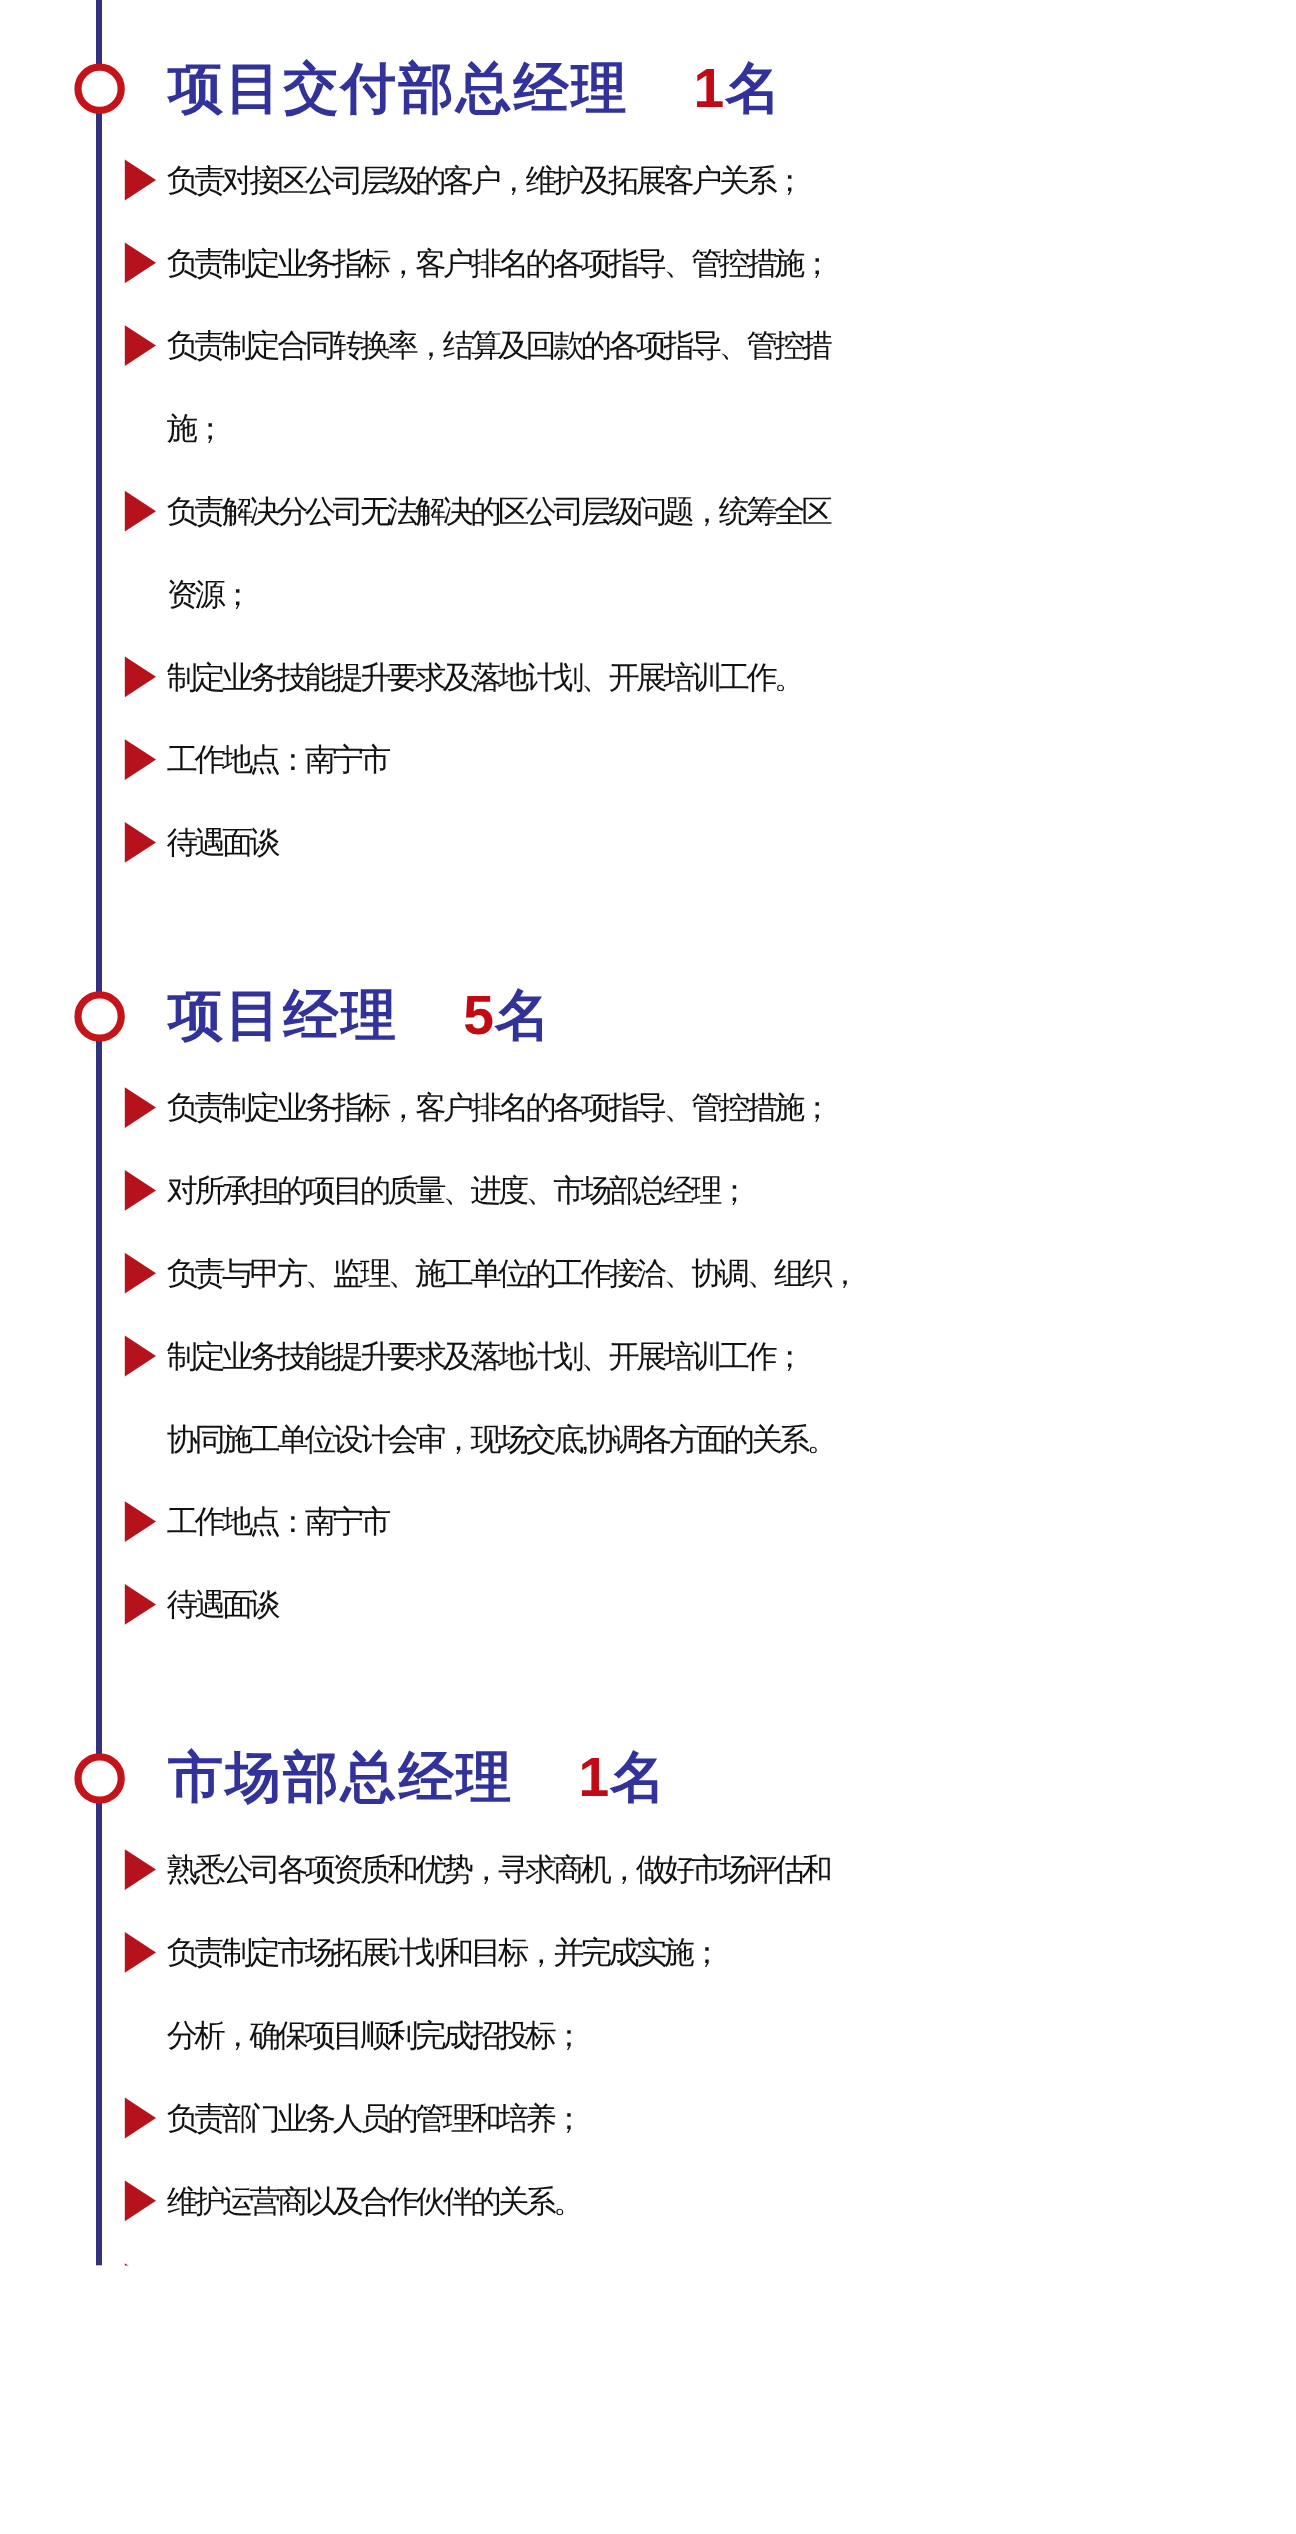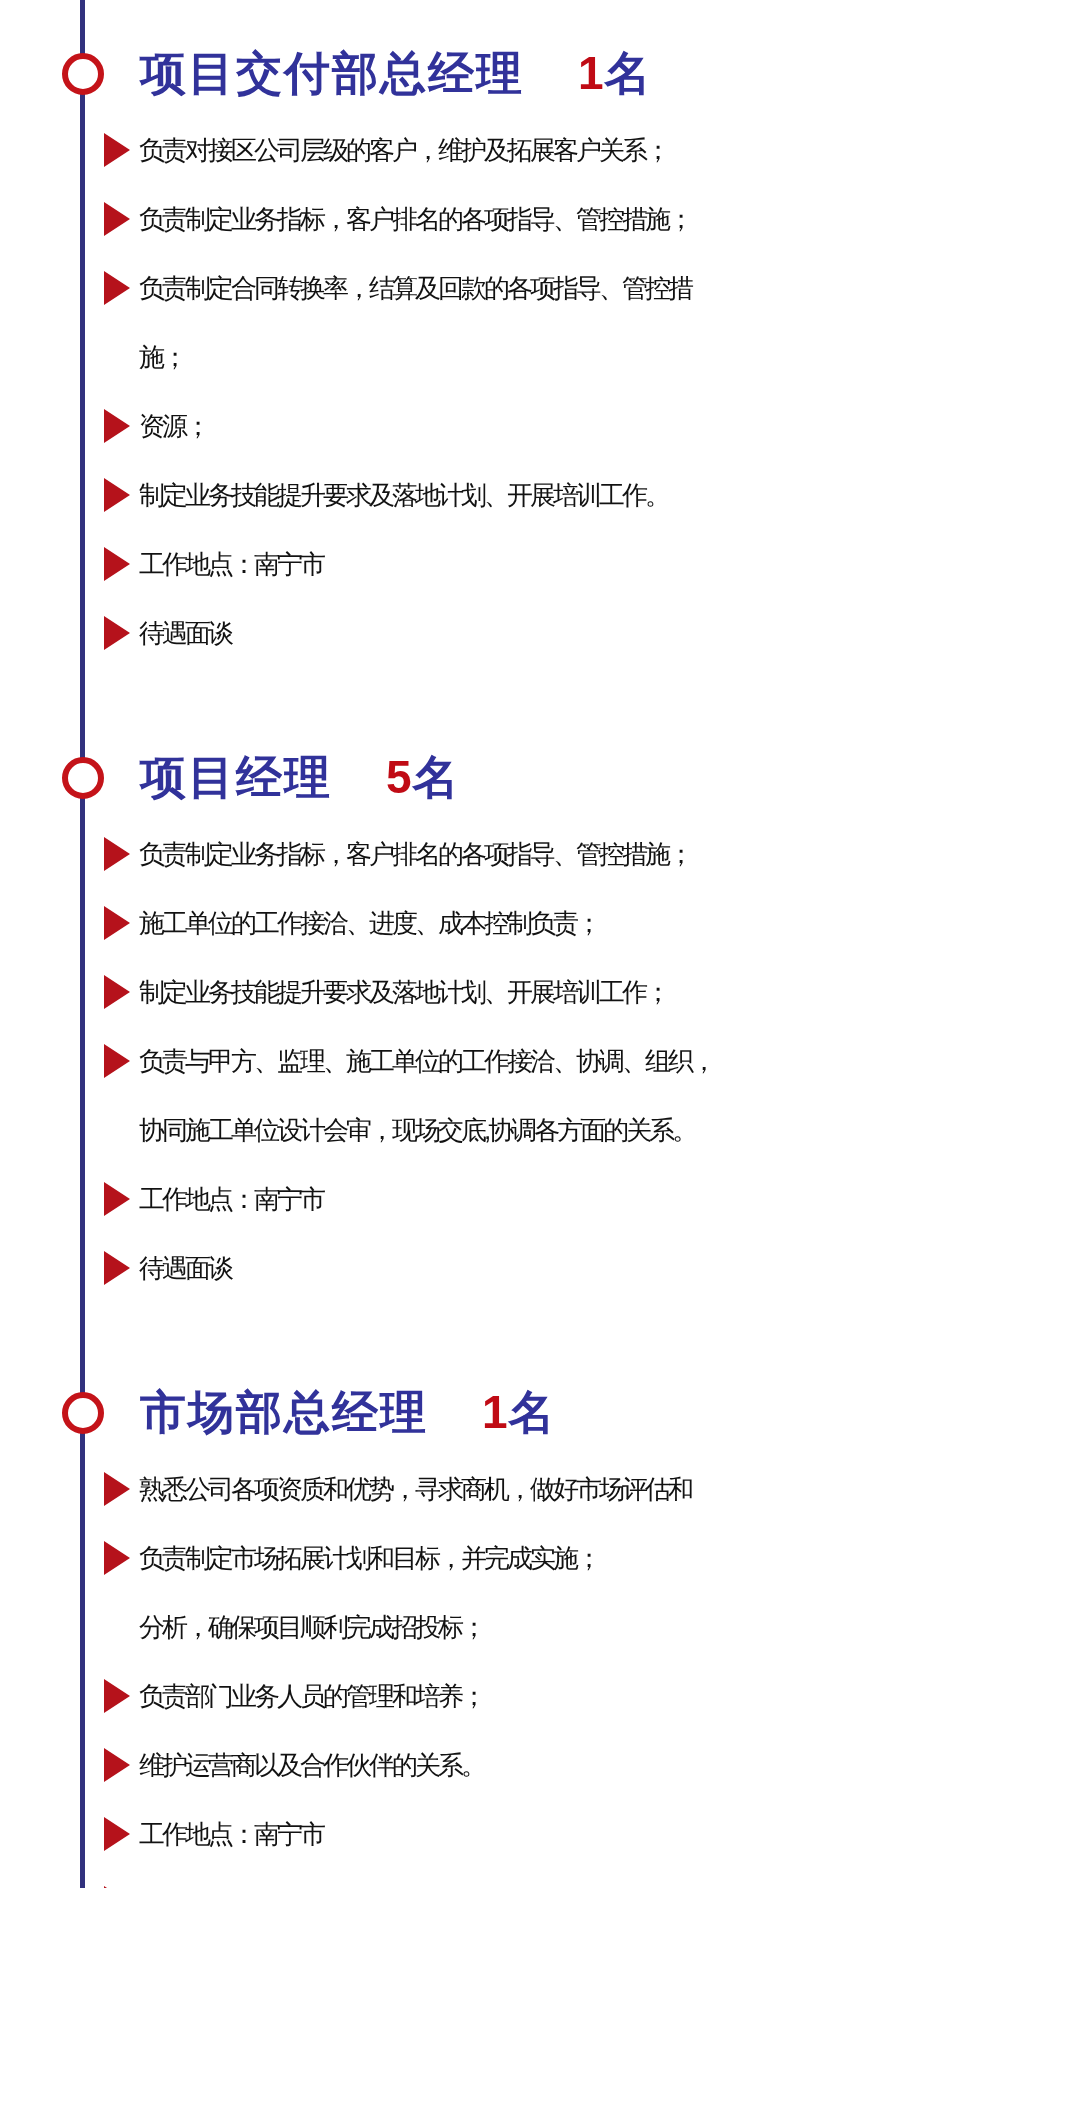--- a/index.html
+++ b/index.html
@@ -115,41 +115,41 @@
       <h2 class="section-title">
         <span>项目交付部总经理</span>
         <span class="headcount"><span class="num">1</span><span class="unit">名</span></span>
       </h2>
     </div>
     <div class="bullet-list">
           <div class="bullet-line"><span class="marker"></span><span>负责对接区公司层级的客户，维护及拓展客户关系；</span></div>
           <div class="bullet-line"><span class="marker"></span><span>负责制定业务指标，客户排名的各项指导、管控措施；</span></div>
           <div class="bullet-line"><span class="marker"></span><span>负责制定合同转换率，结算及回款的各项指导、管控措</span></div>
           <div class="bullet-line"><span>施；</span></div>
-          <div class="bullet-line"><span class="marker"></span></div>
+          <div class="bullet-line"><span class="marker"></span><span>负责解决分公司无法解决的区公司层级问题，统筹全区</span></div>
           <div class="bullet-line"><span>资源；</span></div>
           <div class="bullet-line"><span class="marker"></span><span>制定业务技能提升要求及落地计划、开展培训工作。</span></div>
           <div class="bullet-line"><span class="marker"></span><span>工作地点：南宁市</span></div>
           <div class="bullet-line"><span class="marker"></span><span>待遇面谈</span></div>
         </div>
   </section>
 
   <section class="section">
     <div class="section-header">
       <span class="node-circle"></span>
       <h2 class="section-title">
         <span>项目经理</span>
         <span class="headcount"><span class="num">5</span><span class="unit">名</span></span>
       </h2>
     </div>
     <div class="bullet-list">
           <div class="bullet-line"><span class="marker"></span><span>负责制定业务指标，客户排名的各项指导、管控措施；</span></div>
-          <div class="bullet-line"><span class="marker"></span><span>施工单位的工作接洽、进度、成本控制负责；</span></div>
+          <div class="bullet-line"><span class="marker"></span><span>对所承担的项目的质量、进度、市场部总经理；</span></div>
+          <div class="bullet-line"><span class="marker"></span><span>负责与甲方、监理、施工单位的工作接洽、协调、组织，</span></div>
           <div class="bullet-line"><span class="marker"></span><span>制定业务技能提升要求及落地计划、开展培训工作；</span></div>
-          <div class="bullet-line"><span class="marker"></span><span>负责与甲方、监理、施工单位的工作接洽、协调、组织，</span></div>
           <div class="bullet-line"><span>协同施工单位设计会审，现场交底,协调各方面的关系。</span></div>
           <div class="bullet-line"><span class="marker"></span><span>工作地点：南宁市</span></div>
           <div class="bullet-line"><span class="marker"></span><span>待遇面谈</span></div>
         </div>
   </section>
 
   <section class="section">
     <div class="section-header">
       <span class="node-circle"></span>
       <h2 class="section-title">

